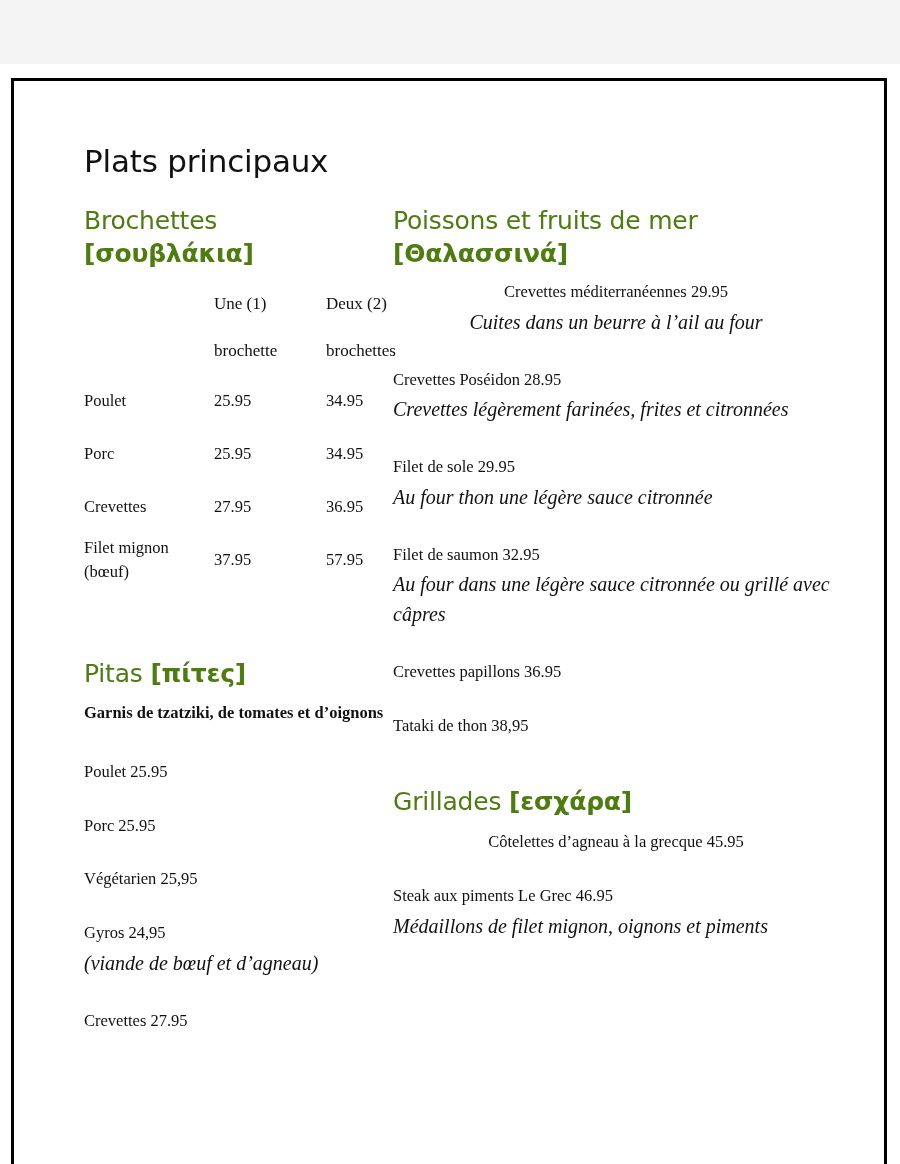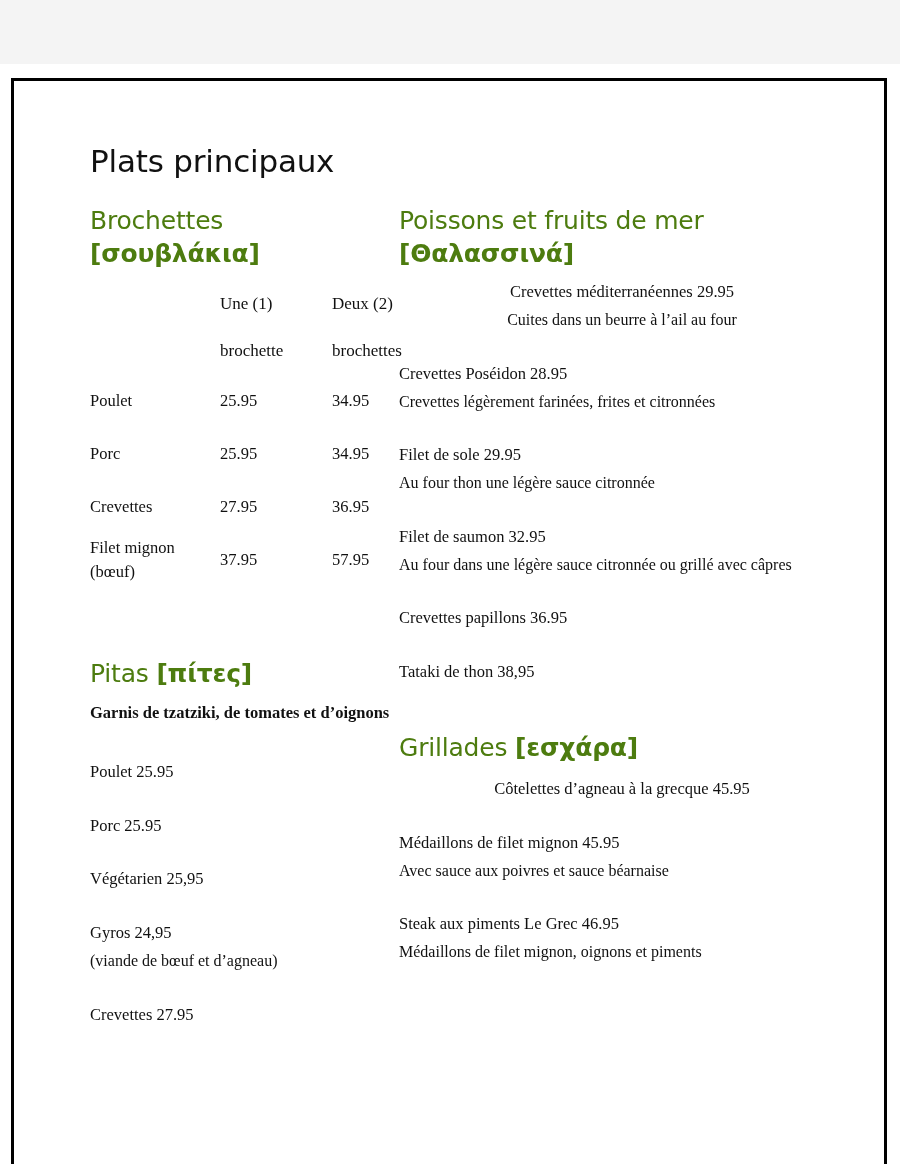--- a/index.html
+++ b/index.html
@@ -43,21 +43,21 @@
     border-bottom: none;
     box-sizing: border-box;
     overflow: hidden;
   }
 
   
   .content {
     position: absolute;
     top: 0; left: 0;
     width: 862px;
-    padding: 62px 0 0 11px;
+    padding: 62px 0 0 5px;
     box-sizing: border-box;
   }
 
   .page-title {
     margin: 0 0 26px 65px;
     font-family: "DejaVu Sans", sans-serif;
     font-weight: 400;
     font-size: 31px;
     letter-spacing: -0.2px;
     color: #111111;
@@ -130,21 +130,22 @@
     margin-top: 30px;
   }
   .item.tight { margin-top: 26px; }
   .item-name {
     margin: 0;
     font-size: 16.5px;
     line-height: 1.45;
   }
   .item-desc {
     margin: 4px 0 0 0;
-    font-size: 16px;
+    font-size: 20px;
+    font-style: italic;
     line-height: 1.48;
   }
   .col-right .item:first-of-type { margin-top: 4px; text-align: center; }
   .col-left .first-pita { margin-top: 36px; }
 </style>
 </head>
 <body>
 
 <div class="top-band"></div>
 <div class="band-gap"></div>
@@ -260,24 +261,20 @@
           </div>
         </section>
 
         <section>
           <h2 class="section-title title-grillades"><span>Grillades </span><span class="gr">[εσχάρα]</span></h2>
 
           <div class="item tight">
             <p class="item-name">Côtelettes d’agneau à la grecque 45.95</p>
           </div>
           <div class="item">
-            <p class="item-name">Médaillons de filet mignon 45.95</p>
-            <p class="item-desc">Avec sauce aux poivres et sauce béarnaise</p>
-          </div>
-          <div class="item">
             <p class="item-name">Steak aux piments Le Grec 46.95</p>
             <p class="item-desc">Médaillons de filet mignon, oignons et piments</p>
           </div>
         </section>
 
       </div>
     </div>
   </div>
 </div>
 

